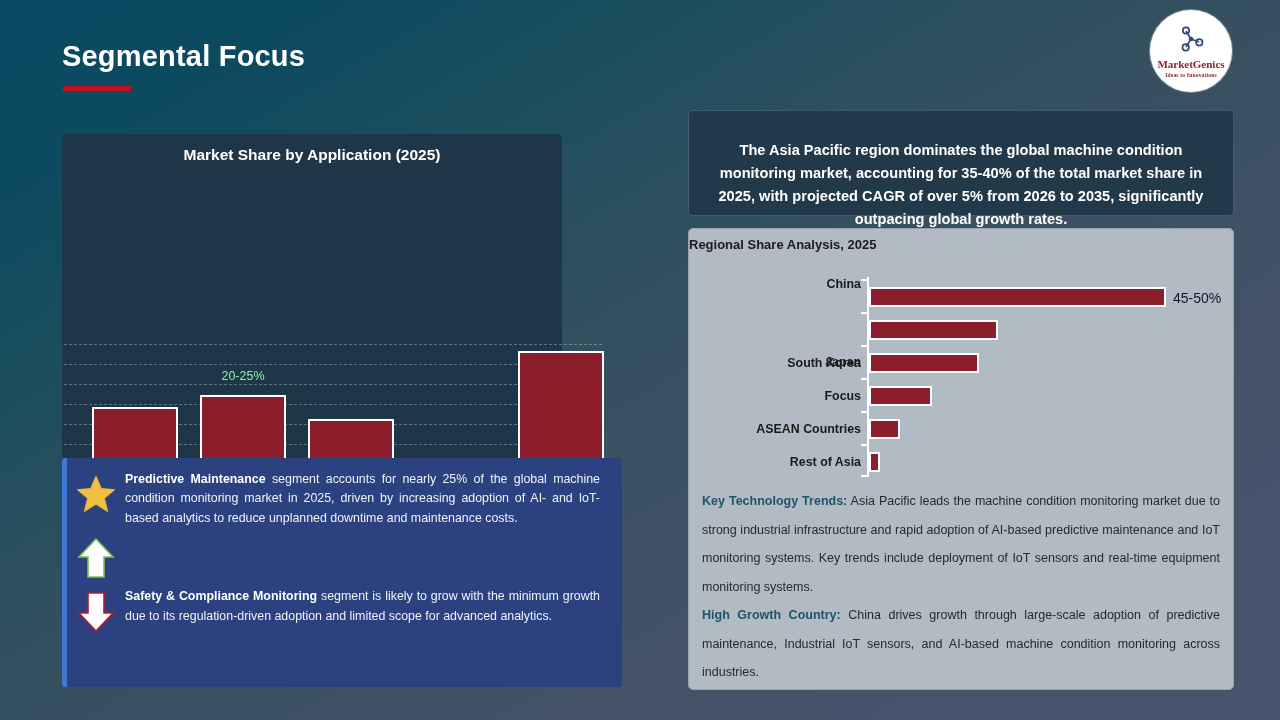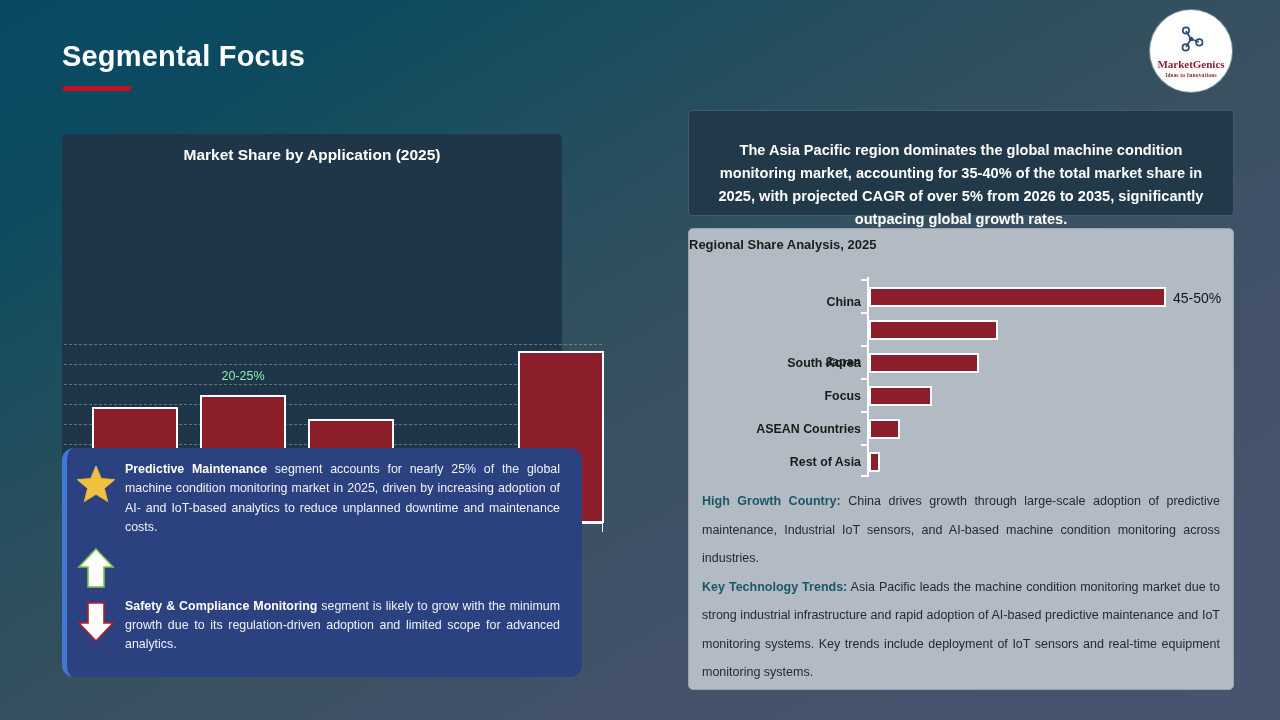--- a/index.html
+++ b/index.html
@@ -136,25 +136,25 @@
     position: absolute;
     text-align: center;
     font-size: 12.5px;
     font-weight: bold;
     color: #ffffff;
     line-height: 20px;
   }
 
   
   #bullets-panel {
-    left: 62px; top: 448px;
-    width: 520px; height: 229px;
+    left: 62px; top: 458px;
+    width: 560px; height: 229px;
     background: #2b4180;
     border-left: 5px solid #4178d6;
-    border-radius: 12px;
+    border-radius: 4px;
     padding: 12px 14px 10px 0;
   }
   .bullet-row {
     display: flex;
     align-items: flex-start;
     margin-bottom: 5px;
   }
   .bullet-icon {
     flex: 0 0 58px;
     display: flex;
@@ -372,33 +372,33 @@
       <div class="reg-tick" style="top:179px"></div>
       <div class="reg-tick" style="top:210px"></div>
 
       <div class="reg-bar" style="top:22px;  width:297px;"></div>
       <div class="reg-bar" style="top:55px;  width:129px;"></div>
       <div class="reg-bar" style="top:88px;  width:110px;"></div>
       <div class="reg-bar" style="top:121px; width:63px;"></div>
       <div class="reg-bar" style="top:154px; width:31px;"></div>
       <div class="reg-bar" style="top:187px; width:11px;"></div>
 
-      <div class="reg-cat" style="top:27px;">China</div>
+      <div class="reg-cat" style="top:9px;">China</div>
       <div class="reg-cat" style="top:55px;margin-top:32px;">Japan</div>
       <div class="reg-cat" style="top:88px;">South Korea</div>
       <div class="reg-cat" style="top:121px;">Focus</div>
       <div class="reg-cat" style="top:154px;">ASEAN Countries</div>
       <div class="reg-cat" style="top:187px;">Rest of Asia</div>
 
       <div id="reg-value-label" style="left:484px; top:25px;">45-50%</div>
     </div>
 
     <div id="regional-body">
       <p>
+        <span class="lead">Key Technology Trends:</span><span> Asia Pacific leads the machine condition monitoring market due to strong industrial infrastructure and rapid adoption of AI-based predictive maintenance and IoT monitoring systems. Key trends include deployment of IoT sensors and real-time equipment monitoring systems.</span>
+      </p>
+      <p>
         <span class="lead">High Growth Country:</span><span> China drives growth through large-scale adoption of predictive maintenance, Industrial IoT sensors, and AI-based machine condition monitoring across industries.</span>
       </p>
-      <p>
-        <span class="lead">Key Technology Trends:</span><span> Asia Pacific leads the machine condition monitoring market due to strong industrial infrastructure and rapid adoption of AI-based predictive maintenance and IoT monitoring systems. Key trends include deployment of IoT sensors and real-time equipment monitoring systems.</span>
-      </p>
     </div>
   </div>
 
 </div>
 
 </body></html>

